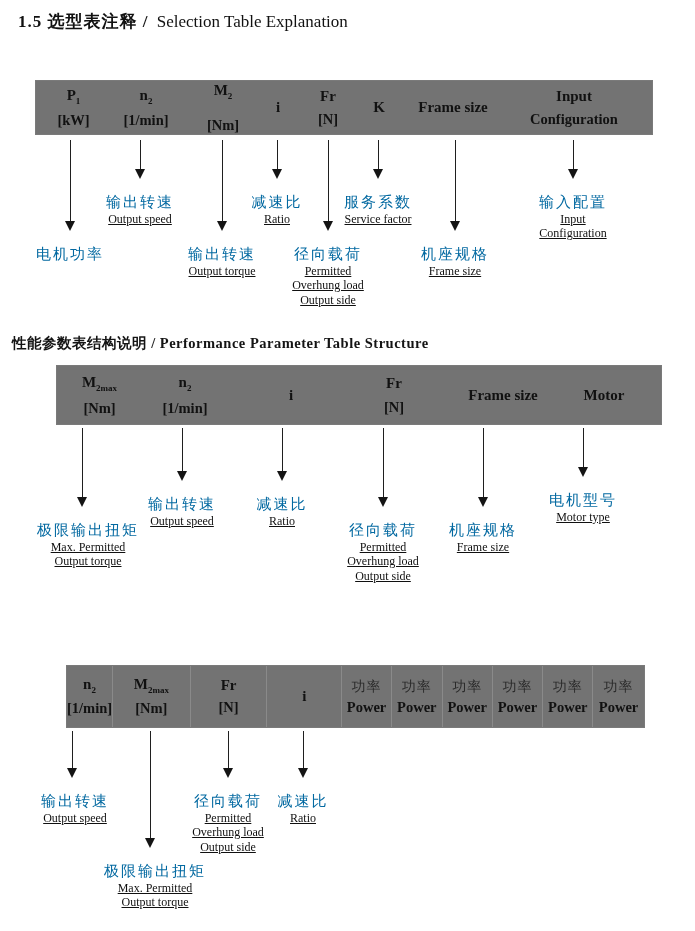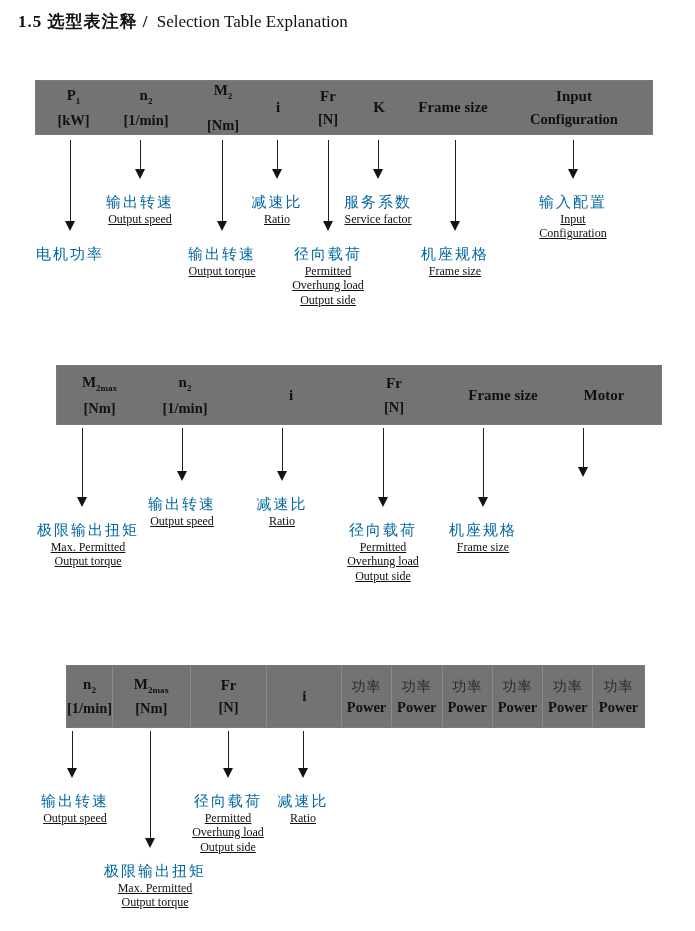--- a/index.html
+++ b/index.html
@@ -124,20 +124,21 @@
   <div class="lbl" style="left:455px; top:245px;">
     <div class="zh">机座规格</div>
     <div class="en">Frame size</div>
   </div>
   <div class="lbl" style="left:573px; top:193px;">
     <div class="zh">输入配置</div>
     <div class="en">Input
 Configuration</div>
   </div>
 
+  <div class="sec-heading" style="left:12px; top:334px;">性能参数表结构说明 / Performance Parameter Table Structure</div>
 
   <div class="ptable" style="left:56px; top:365px; width:606px; height:60px;">
     <div class="cell" style="left:0px; width:85px;">
       <div class="l1"><span>M</span><sub>2max</sub></div>
       <div class="l2">[Nm]</div>
     </div>
     <div class="cell" style="left:88px; width:80px;">
       <div class="l1"><span>n</span><sub>2</sub></div>
       <div class="l2">[1/min]</div>
     </div>
@@ -179,20 +180,24 @@
   <div class="lbl" style="left:383px; top:521px;">
     <div class="zh">径向载荷</div>
     <div class="en">Permitted
 Overhung load
 Output side</div>
   </div>
   <div class="lbl" style="left:483px; top:521px;">
     <div class="zh">机座规格</div>
     <div class="en">Frame size</div>
   </div>
+  <div class="lbl" style="left:583px; top:491px;">
+    <div class="zh">电机型号</div>
+    <div class="en">Motor type</div>
+  </div>
 
 
   <div class="ptable t3" style="left:66px; top:665px; width:579px; height:63px;">
     <div class="fcell" style="width:46px;">
       <div class="l1"><span>n</span><sub>2</sub></div>
       <div class="l2">[1/min]</div>
     </div>
     <div class="fcell" style="width:78px;">
       <div class="l1"><span>M</span><sub>2max</sub></div>
       <div class="l2">[Nm]</div>

